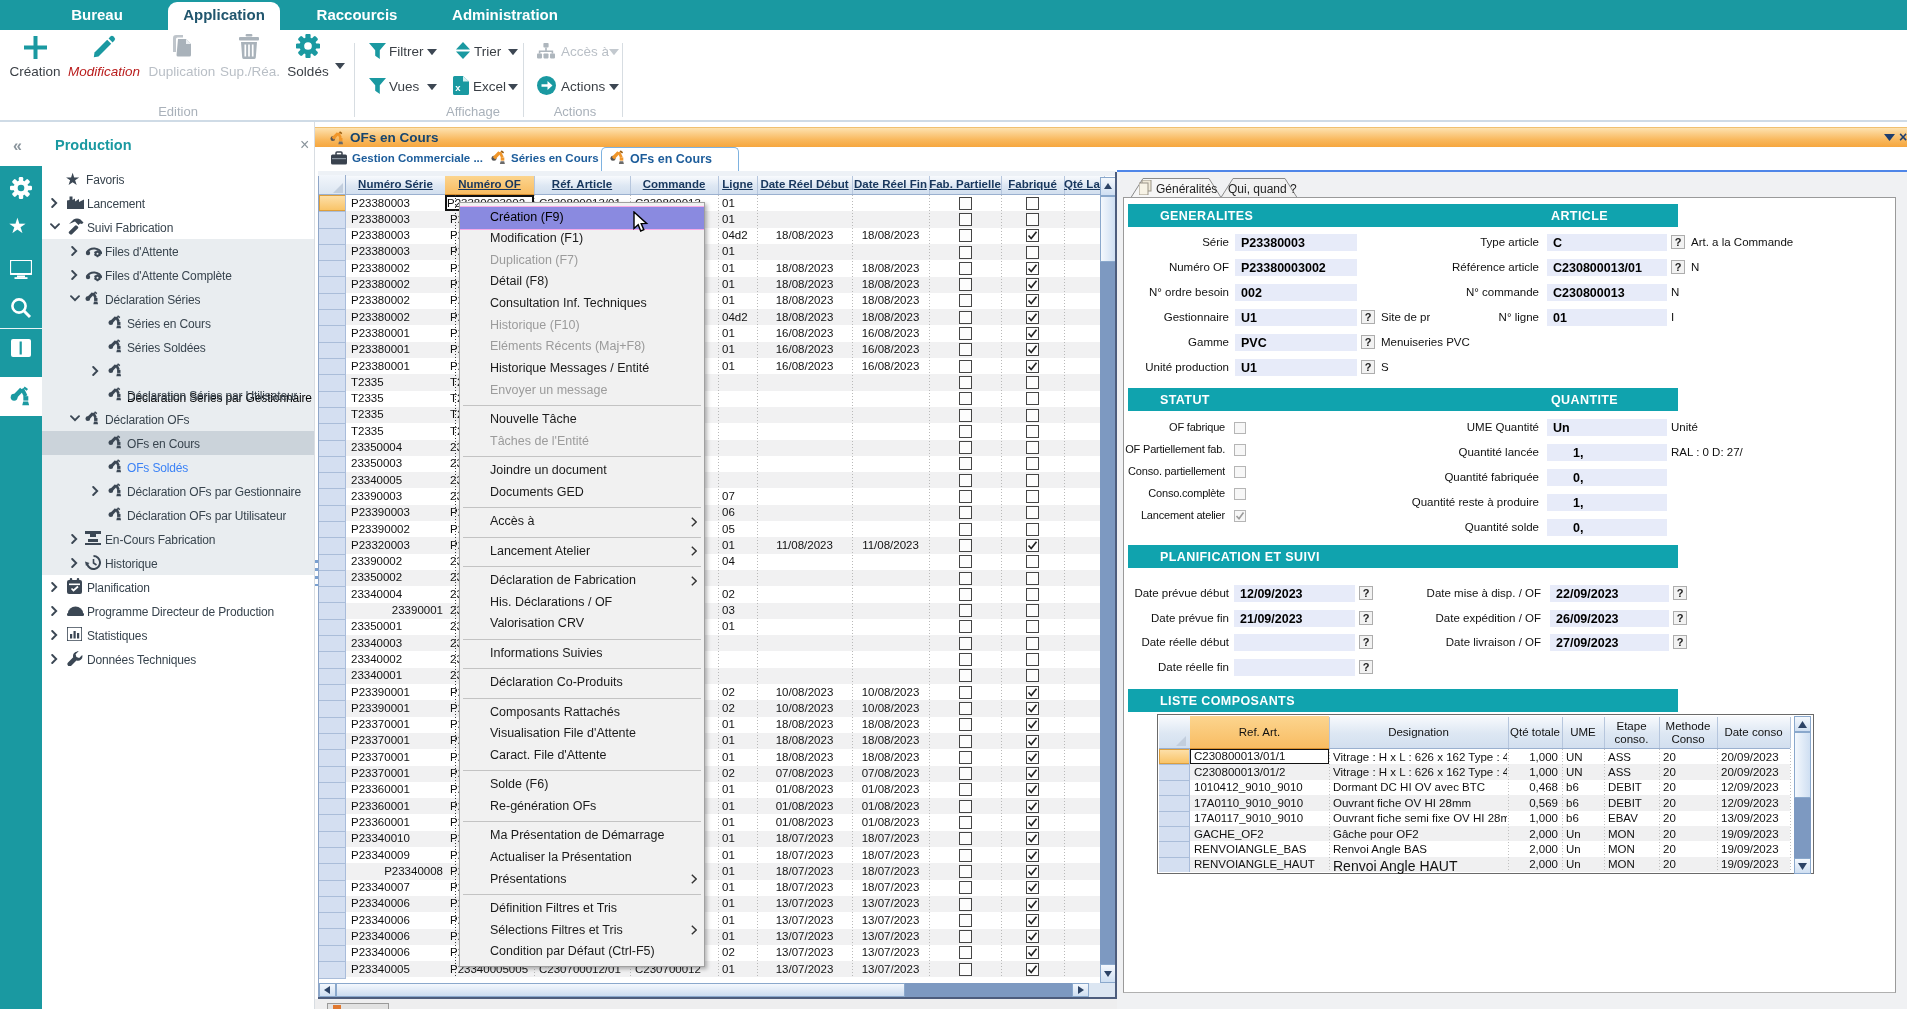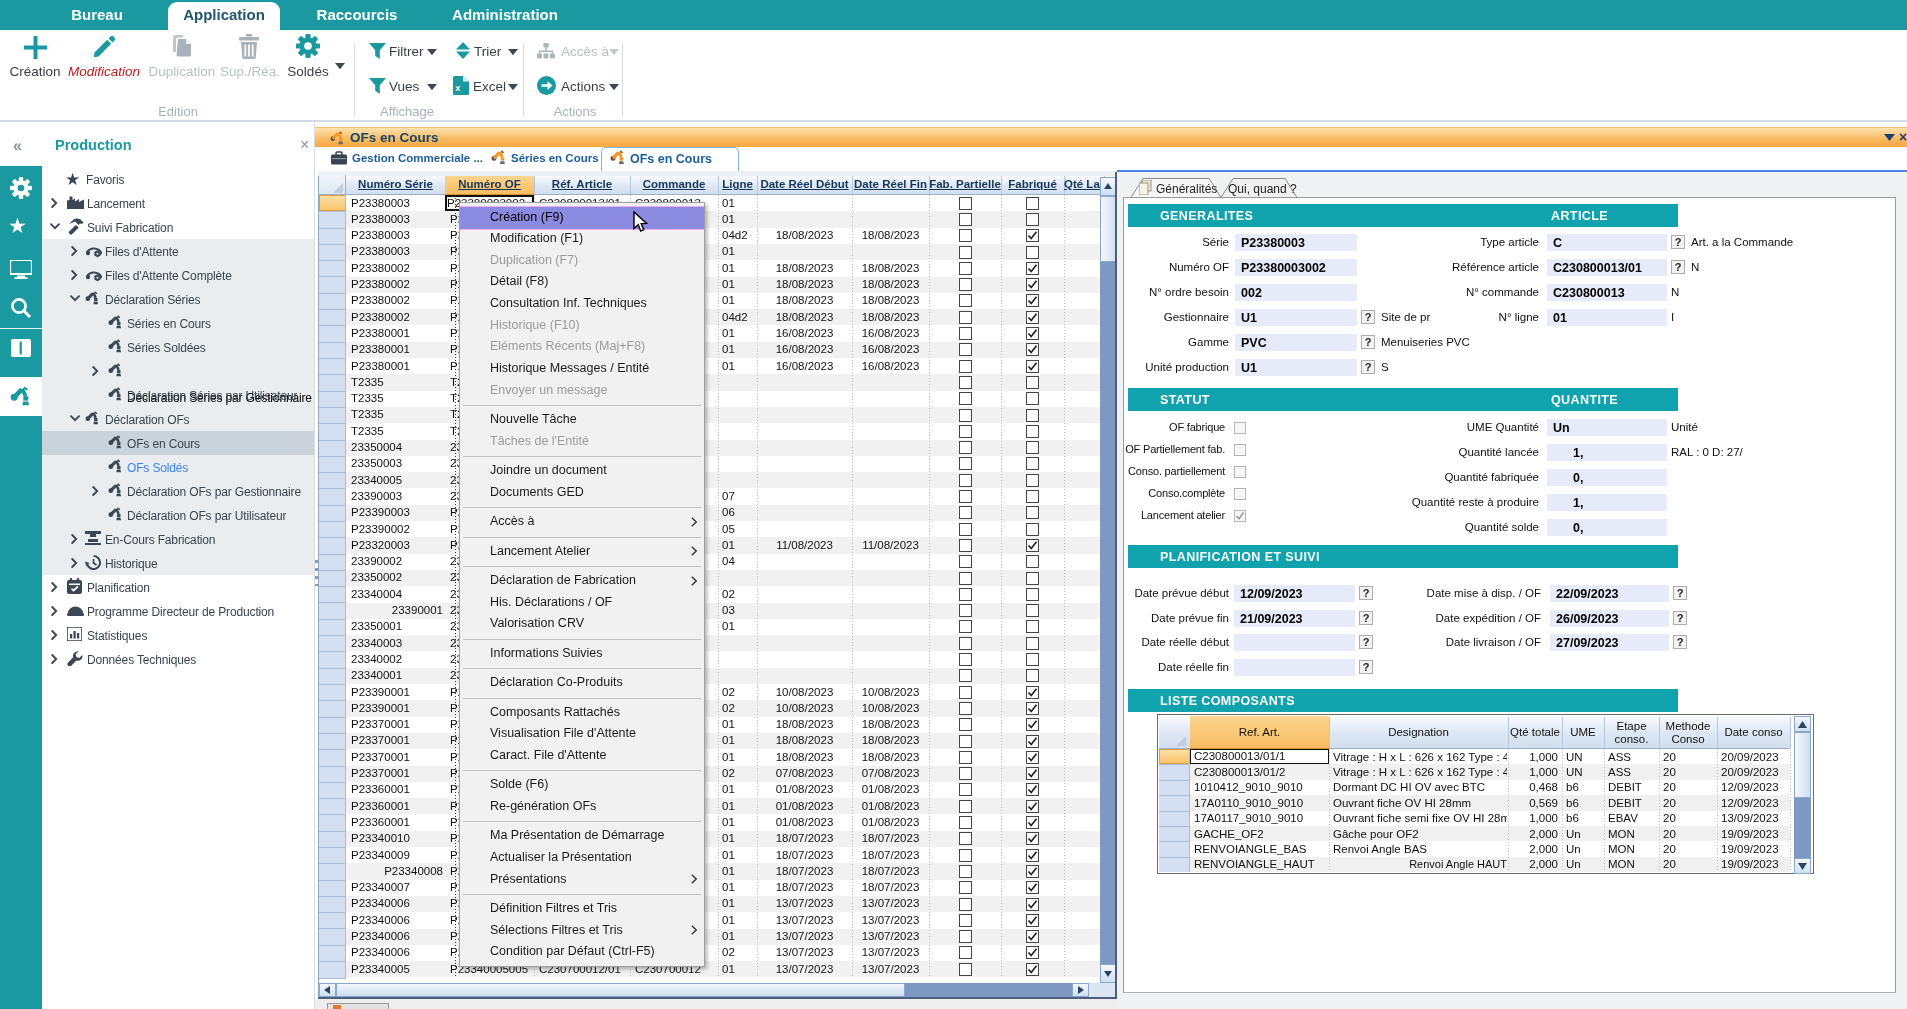--- a/index.html
+++ b/index.html
@@ -12,21 +12,21 @@
 <div class="a" style="left:0;top:0;width:1907px;height:30px;background:#1a99a1;"></div>
 <div class="a" style="left:168px;top:2px;width:112px;height:28px;background:#fff;border-radius:9px 9px 0 0;"></div>
 <div class="a" style="left:17px;top:6px;width:160px;text-align:center;font-size:15px;font-weight:700;color:#fff;">Bureau</div>
 <div class="a" style="left:144px;top:6px;width:160px;text-align:center;font-size:15px;font-weight:700;color:#21566e;">Application</div>
 <div class="a" style="left:277px;top:6px;width:160px;text-align:center;font-size:15px;font-weight:700;color:#fff;">Raccourcis</div>
 <div class="a" style="left:425px;top:6px;width:160px;text-align:center;font-size:15px;font-weight:700;color:#fff;">Administration</div>
 <div class="a" style="left:354px;top:43px;width:1px;height:74px;background:#d7dde2;"></div>
 <div class="a" style="left:523px;top:43px;width:1px;height:74px;background:#d7dde2;"></div>
 <div class="a" style="left:622px;top:43px;width:1px;height:74px;background:#d7dde2;"></div>
 <div class="a" style="left:118px;top:104px;width:120px;text-align:center;font-size:13px;color:#a9b1ba;">Edition</div>
-<div class="a" style="left:380px;top:104px;width:120px;text-align:left;font-size:13px;color:#a9b1ba;">Affichage</div>
+<div class="a" style="left:380px;top:104px;width:120px;text-align:right;font-size:13px;color:#a9b1ba;">Affichage</div>
 <div class="a" style="left:515px;top:104px;width:120px;text-align:center;font-size:13px;color:#a9b1ba;">Actions</div>
 <svg class="a" style="left:24px;top:36px" width="23" height="23">
       <path d="M9.5 0h4v9.5H23v4h-9.5V23h-4v-9.5H0v-4h9.5z" fill="#1a99a1"></path>
     </svg>
 <svg class="a" style="left:92px;top:35px" width="24" height="24">
       <g fill="#1a99a1">
         <path d="M2.5 17.5 L15.2 4.8 L19.2 8.8 L6.5 21.5 L1.8 22.2z"></path>
         <path d="M16.6 3.4 L18.4 1.6 a2.2 2.2 0 0 1 3.1 0 l0.9 0.9 a2.2 2.2 0 0 1 0 3.1 L20.6 7.4z"></path>
       </g>
     </svg>
@@ -1143,21 +1143,21 @@
 <div class="a nowrap" style="left:1194px;top:842.9px;width:133px;font-size:11.5px;color:#111;">RENVOIANGLE_BAS</div>
 <div class="a nowrap" style="left:1333px;top:842.9px;width:174px;font-size:11.5px;color:#111;">Renvoi Angle BAS</div>
 <div class="a nowrap" style="left:1508px;top:842.9px;width:50px;text-align:right;font-size:11.5px;color:#111;">2,000</div>
 <div class="a nowrap" style="left:1566px;top:842.9px;width:36px;font-size:11.5px;color:#111;">Un</div>
 <div class="a nowrap" style="left:1608px;top:842.9px;width:49px;font-size:11.5px;color:#111;">MON</div>
 <div class="a nowrap" style="left:1663px;top:842.9px;width:52px;font-size:11.5px;color:#111;">20</div>
 <div class="a nowrap" style="left:1721px;top:842.9px;width:67px;font-size:11.5px;color:#111;">19/09/2023</div>
 <div class="a" style="left:1190px;top:856.8px;width:600px;height:15.4px;background:#f0f0f1;"></div>
 <div class="a" style="left:1159px;top:857px;width:31px;height:1px;background:#aabdd9;"></div>
 <div class="a nowrap" style="left:1194px;top:858.3px;width:133px;font-size:11.5px;color:#111;">RENVOIANGLE_HAUT</div>
-<div class="a nowrap" style="left:1333px;top:858.3px;width:174px;font-size:11px;color:#111;text-align:right;">Renvoi Angle HAUT</div>
+<div class="a nowrap" style="left:1333px;top:858.3px;width:174px;font-size:14px;color:#111;">Renvoi Angle HAUT</div>
 <div class="a nowrap" style="left:1508px;top:858.3px;width:50px;text-align:right;font-size:11.5px;color:#111;">2,000</div>
 <div class="a nowrap" style="left:1566px;top:858.3px;width:36px;font-size:11.5px;color:#111;">Un</div>
 <div class="a nowrap" style="left:1608px;top:858.3px;width:49px;font-size:11.5px;color:#111;">MON</div>
 <div class="a nowrap" style="left:1663px;top:858.3px;width:52px;font-size:11.5px;color:#111;">20</div>
 <div class="a nowrap" style="left:1721px;top:858.3px;width:67px;font-size:11.5px;color:#111;">19/09/2023</div>
 <div class="a" style="left:1189px;top:749px;width:1px;height:123px;background:#a9bcda;"></div>
 <div class="a" style="left:1329px;top:749px;width:1px;height:123px;background-image:linear-gradient(#c0c0c0 1px, transparent 1px);background-size:1px 3px;"></div>
 <div class="a" style="left:1508px;top:749px;width:1px;height:123px;background-image:linear-gradient(#c0c0c0 1px, transparent 1px);background-size:1px 3px;"></div>
 <div class="a" style="left:1562px;top:749px;width:1px;height:123px;background-image:linear-gradient(#c0c0c0 1px, transparent 1px);background-size:1px 3px;"></div>
 <div class="a" style="left:1604px;top:749px;width:1px;height:123px;background-image:linear-gradient(#c0c0c0 1px, transparent 1px);background-size:1px 3px;"></div>

